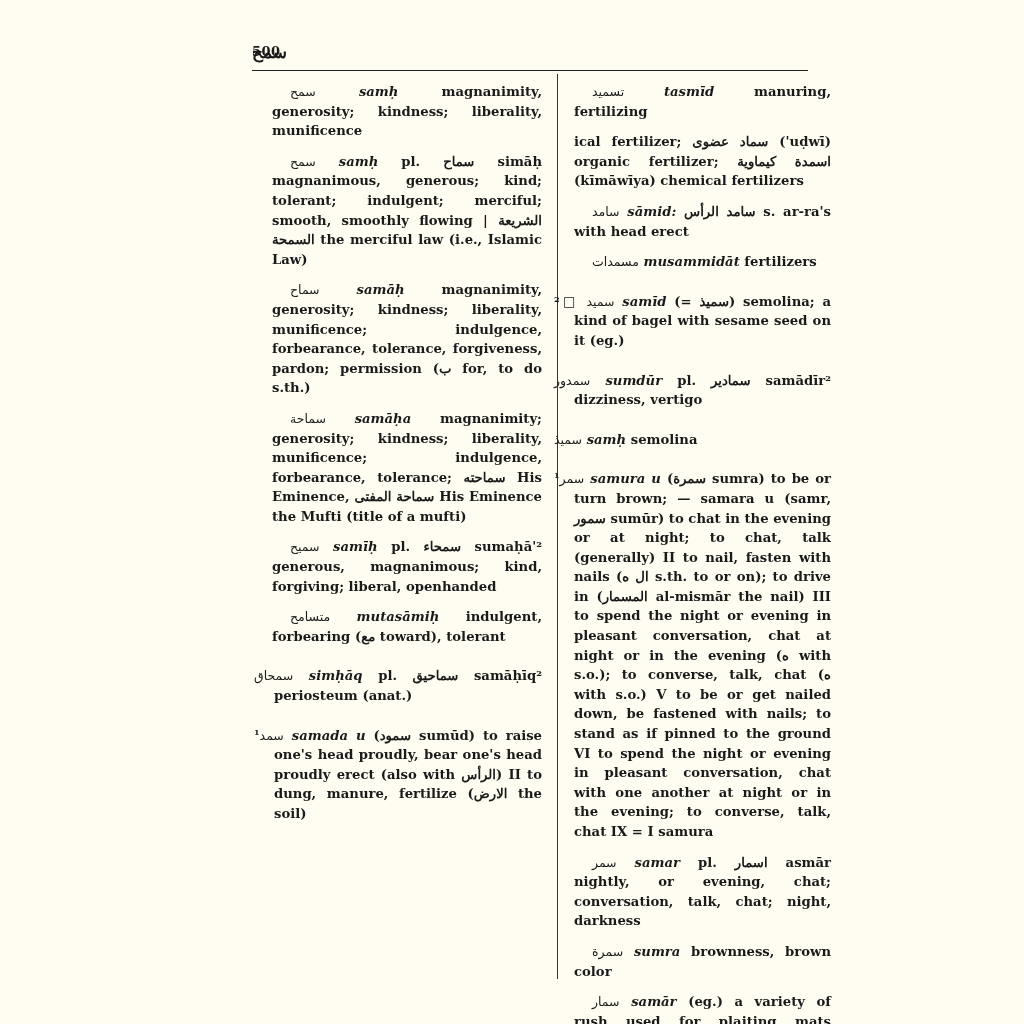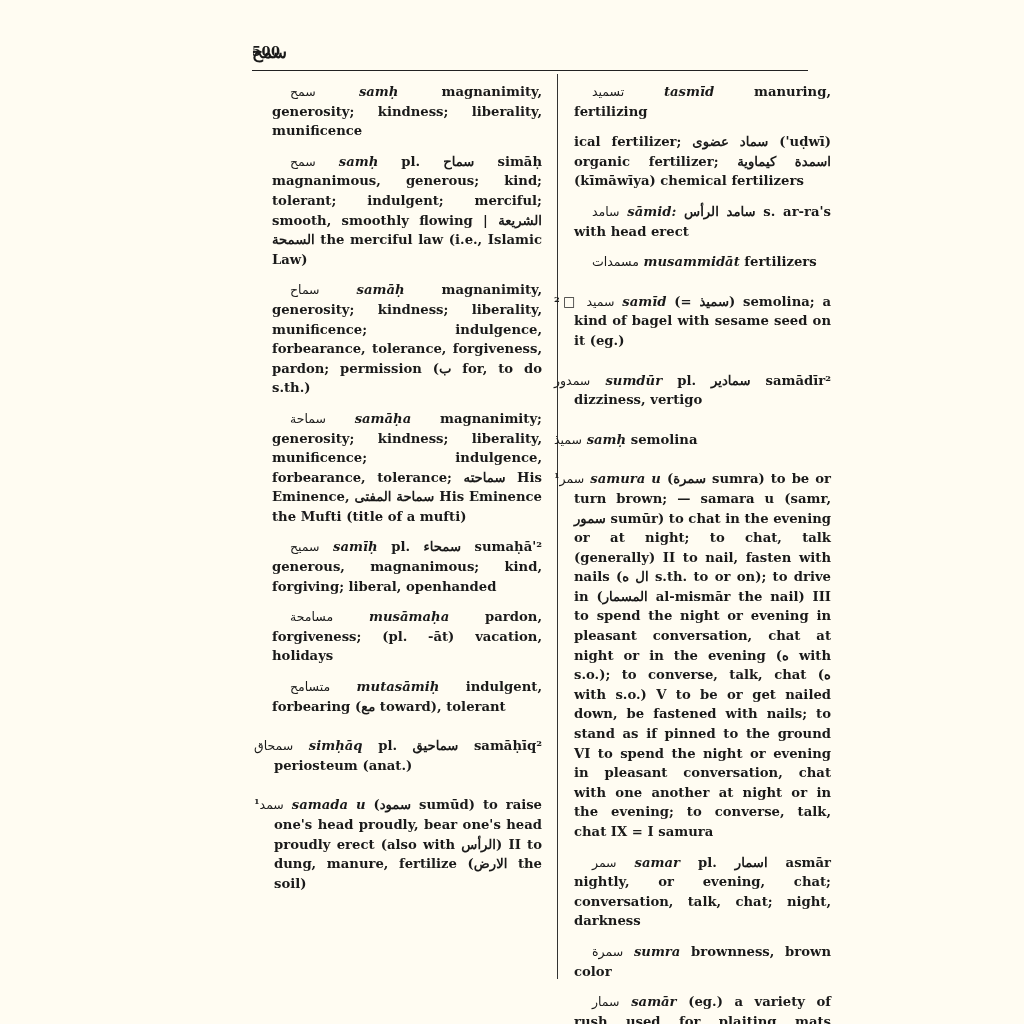--- a/index.html
+++ b/index.html
@@ -62,21 +62,20 @@
   <div class="header-rule"></div>
 
   <div class="col-divider"></div>
 
   <div class="col col-left">
     <p class="entry"><span class="ar">سمح</span> <span class="tr">samḥ</span> <span>magnanimity, generosity; kindness; liberality, munificence</span></p>
     <p class="entry"><span class="ar">سمح</span> <span class="tr">samḥ</span> <span>pl. سماح simāḥ magnanimous, generous; kind; tolerant; indulgent; merciful; smooth, smoothly flowing | الشريعة السمحة the merciful law (i.e., Islamic Law)</span></p>
     <p class="entry"><span class="ar">سماح</span> <span class="tr">samāḥ</span> <span>magnanimity, generosity; kindness; liberality, munificence; indulgence, forbearance, tolerance, forgiveness, pardon; permission (ب for, to do s.th.)</span></p>
     <p class="entry"><span class="ar">سماحة</span> <span class="tr">samāḥa</span> <span>magnanimity; generosity; kindness; liberality, munificence; indulgence, forbearance, tolerance; سماحته His Eminence, سماحة المفتى His Eminence the Mufti (title of a mufti)</span></p>
     <p class="entry"><span class="ar">سميح</span> <span class="tr">samīḥ</span> <span>pl. سمحاء sumaḥā'² generous, magnanimous; kind, forgiving; liberal, openhanded</span></p>
-    <p class="entry"><span class="ar">مسامحة</span> <span class="tr">musāmaḥa</span> <span>pardon, forgiveness; (pl. -āt) vacation, holidays</span></p>
     <p class="entry"><span class="ar">متسامح</span> <span class="tr">mutasāmiḥ</span> <span>indulgent, forbearing (مع toward), tolerant</span></p>
 
     <p class="entry root" style="margin-left:-18px;"><span class="ar">سمحاق</span> <span class="tr">simḥāq</span> <span>pl. سماحيق samāḥīq² periosteum (anat.)</span></p>
     <p class="entry root" style="margin-left:-18px;"><span class="sup">1</span><span class="ar">سمد</span> <span class="tr">samada u</span> <span>(سمود sumūd) to raise one's head proudly, bear one's head proudly erect (also with الرأس) II to dung, manure, fertilize (الارض the soil)</span></p>
 
   </div>
 
   <div class="col col-right">
     <p class="entry"><span class="ar">تسميد</span> <span class="tr">tasmīd</span> <span>manuring, fertilizing</span></p>
     <p class="entry cont">ical fertilizer; سماد عضوى ('uḍwī) organic fertilizer; اسمدة كيماوية (kīmāwīya) chemical fertilizers</p>

